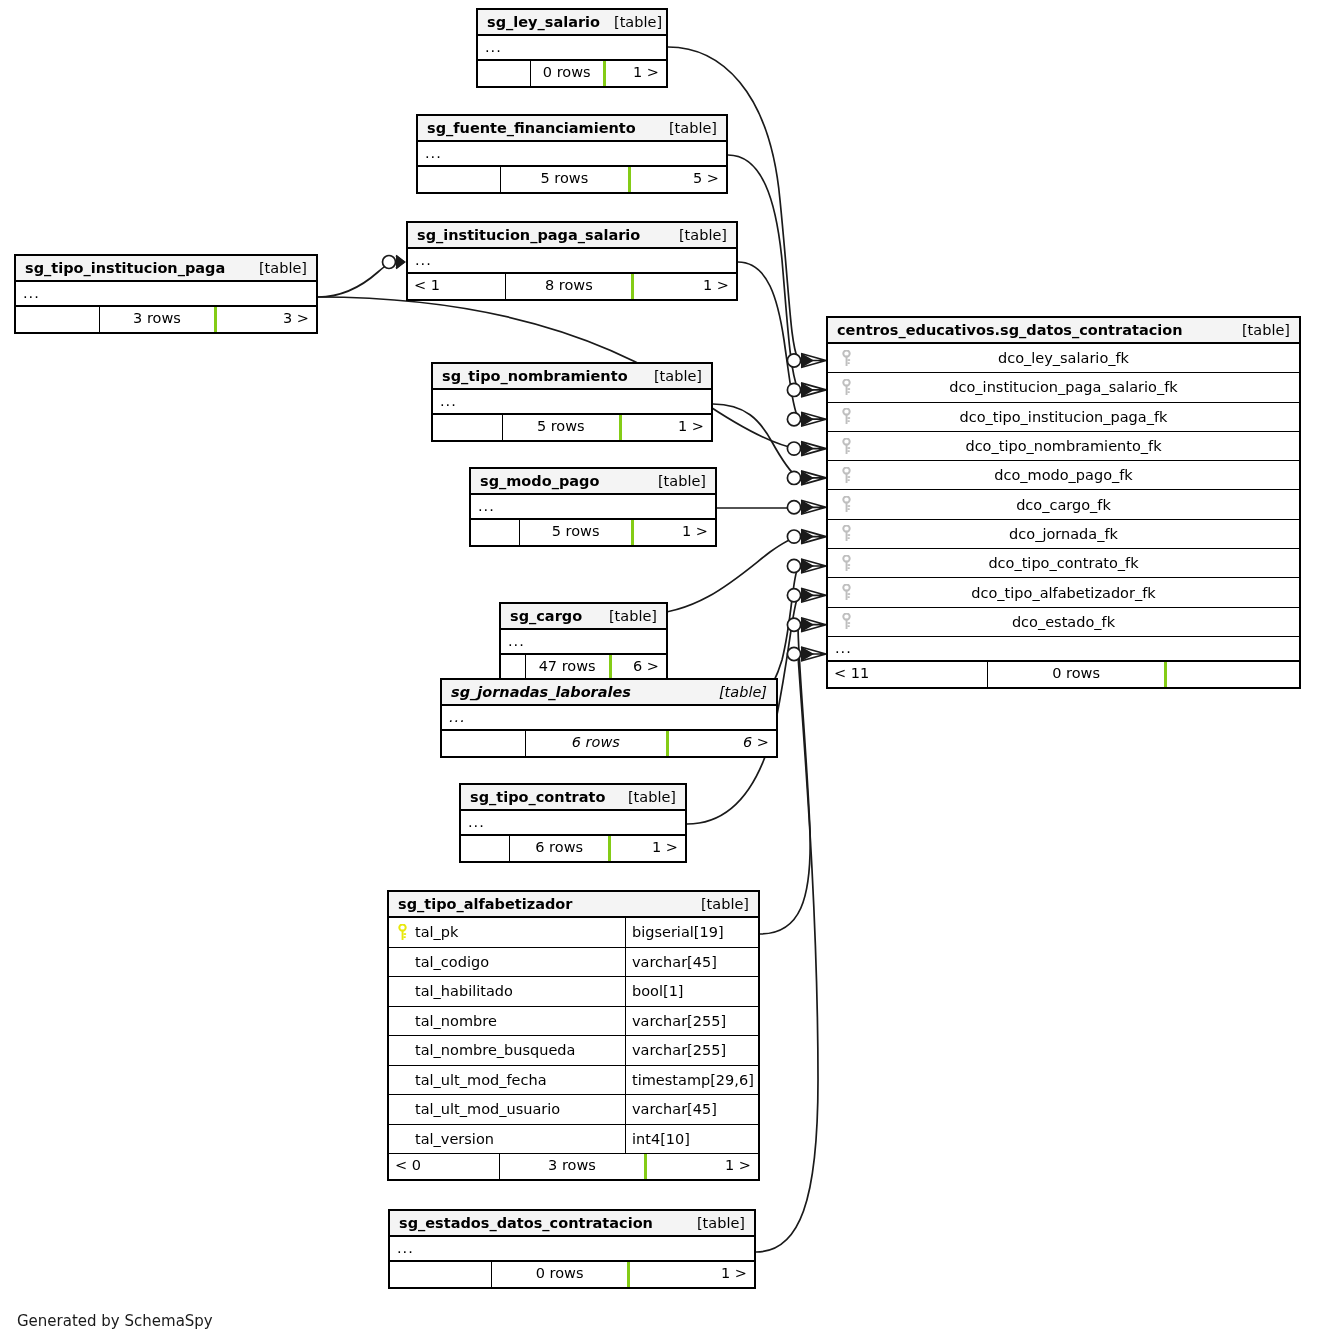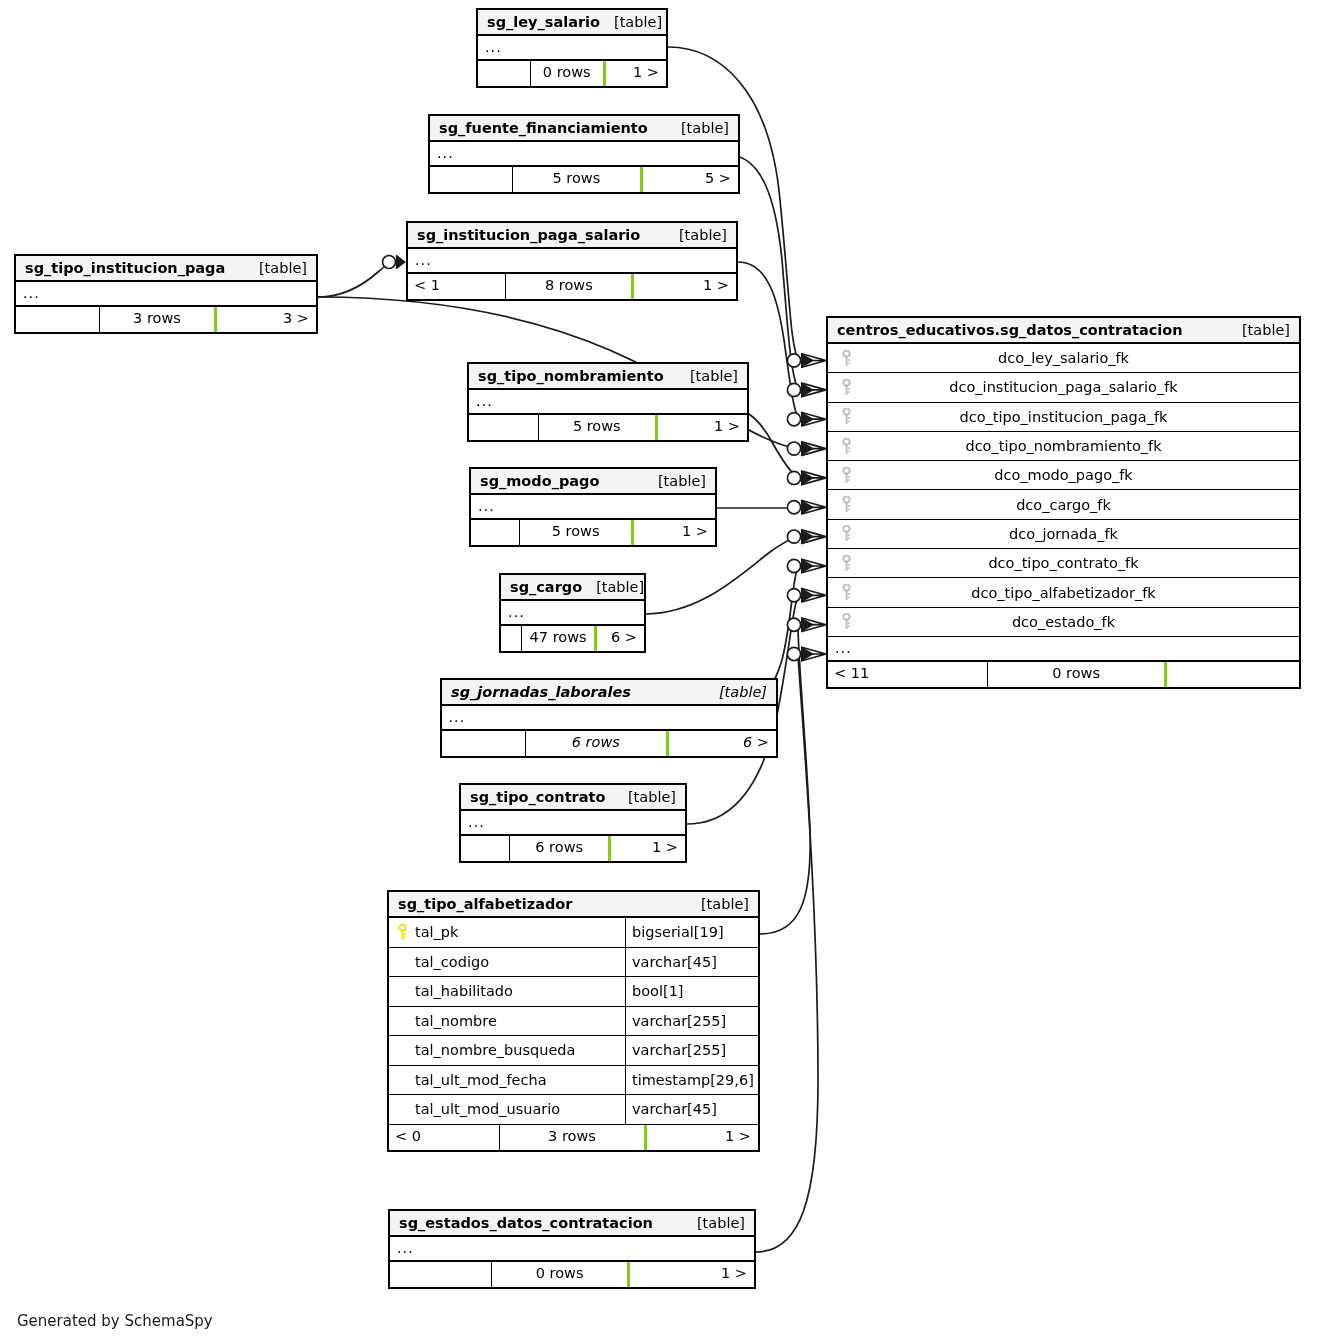--- a/index.html
+++ b/index.html
@@ -262,21 +262,21 @@
       <span class="tbl-kind">[table]</span>
     </div>
     <div class="row-ellipsis">...</div>
     <div class="footer">
       <div class="fcell-left" style="width:28%"></div>
       <div class="fcell-mid" style="width:40%">0 rows</div>
       <div class="fcell-right" style="width:32%">1 &gt;</div>
     </div>
   </div>
 
-  <div class="tbl" style="left:416px;top:114px;width:312px;margin-left:12px;">
+  <div class="tbl" style="left:416px;top:114px;width:312px;">
     <div class="tbl-title">
       <span class="tbl-name">sg_fuente_financiamiento</span>
       <span class="tbl-kind">[table]</span>
     </div>
     <div class="row-ellipsis">...</div>
     <div class="footer">
       <div class="fcell-left" style="width:27%"></div>
       <div class="fcell-mid" style="width:42%">5 rows</div>
       <div class="fcell-right" style="width:31%">5 &gt;</div>
     </div>
@@ -301,21 +301,21 @@
       <span class="tbl-kind">[table]</span>
     </div>
     <div class="row-ellipsis">...</div>
     <div class="footer">
       <div class="fcell-left" style="width:28%"></div>
       <div class="fcell-mid" style="width:39%">3 rows</div>
       <div class="fcell-right" style="width:33%">3 &gt;</div>
     </div>
   </div>
 
-  <div class="tbl" style="left:431px;top:362px;width:282px;margin-left:36px;">
+  <div class="tbl" style="left:431px;top:362px;width:282px;">
     <div class="tbl-title">
       <span class="tbl-name">sg_tipo_nombramiento</span>
       <span class="tbl-kind">[table]</span>
     </div>
     <div class="row-ellipsis">...</div>
     <div class="footer">
       <div class="fcell-left" style="width:25%"></div>
       <div class="fcell-mid" style="width:43%">5 rows</div>
       <div class="fcell-right" style="width:32%">1 &gt;</div>
     </div>
@@ -327,21 +327,21 @@
       <span class="tbl-kind">[table]</span>
     </div>
     <div class="row-ellipsis">...</div>
     <div class="footer">
       <div class="fcell-left" style="width:20%"></div>
       <div class="fcell-mid" style="width:47%">5 rows</div>
       <div class="fcell-right" style="width:33%">1 &gt;</div>
     </div>
   </div>
 
-  <div class="tbl" style="left:499px;top:573px;width:147px;">
+  <div class="tbl" style="left:499px;top:602px;width:169px;">
     <div class="tbl-title">
       <span class="tbl-name">sg_cargo</span>
       <span class="tbl-kind">[table]</span>
     </div>
     <div class="row-ellipsis">...</div>
     <div class="footer">
       <div class="fcell-left" style="width:15%"></div>
       <div class="fcell-mid" style="width:52%">47 rows</div>
       <div class="fcell-right" style="width:33%">6 &gt;</div>
     </div>
@@ -429,20 +429,25 @@
         <div class="col-row">
           <span class="col-key"></span>
           <span class="col-name">tal_ult_mod_fecha</span>
           <span class="col-type" style="width:133px">timestamp[29,6]</span>
         </div>
         <div class="col-row">
           <span class="col-key"></span>
           <span class="col-name">tal_ult_mod_usuario</span>
           <span class="col-type" style="width:133px">varchar[45]</span>
         </div>
+        <div class="col-row">
+          <span class="col-key"></span>
+          <span class="col-name">tal_version</span>
+          <span class="col-type" style="width:133px">int4[10]</span>
+        </div>
       </div>
     <div class="footer">
       <div class="fcell-left" style="width:30%">&lt; 0</div>
       <div class="fcell-mid" style="width:40%">3 rows</div>
       <div class="fcell-right" style="width:30%">1 &gt;</div>
     </div>
   </div>
 
   <div class="tbl" style="left:826px;top:316px;width:475px;">
     <div class="tbl-title">

